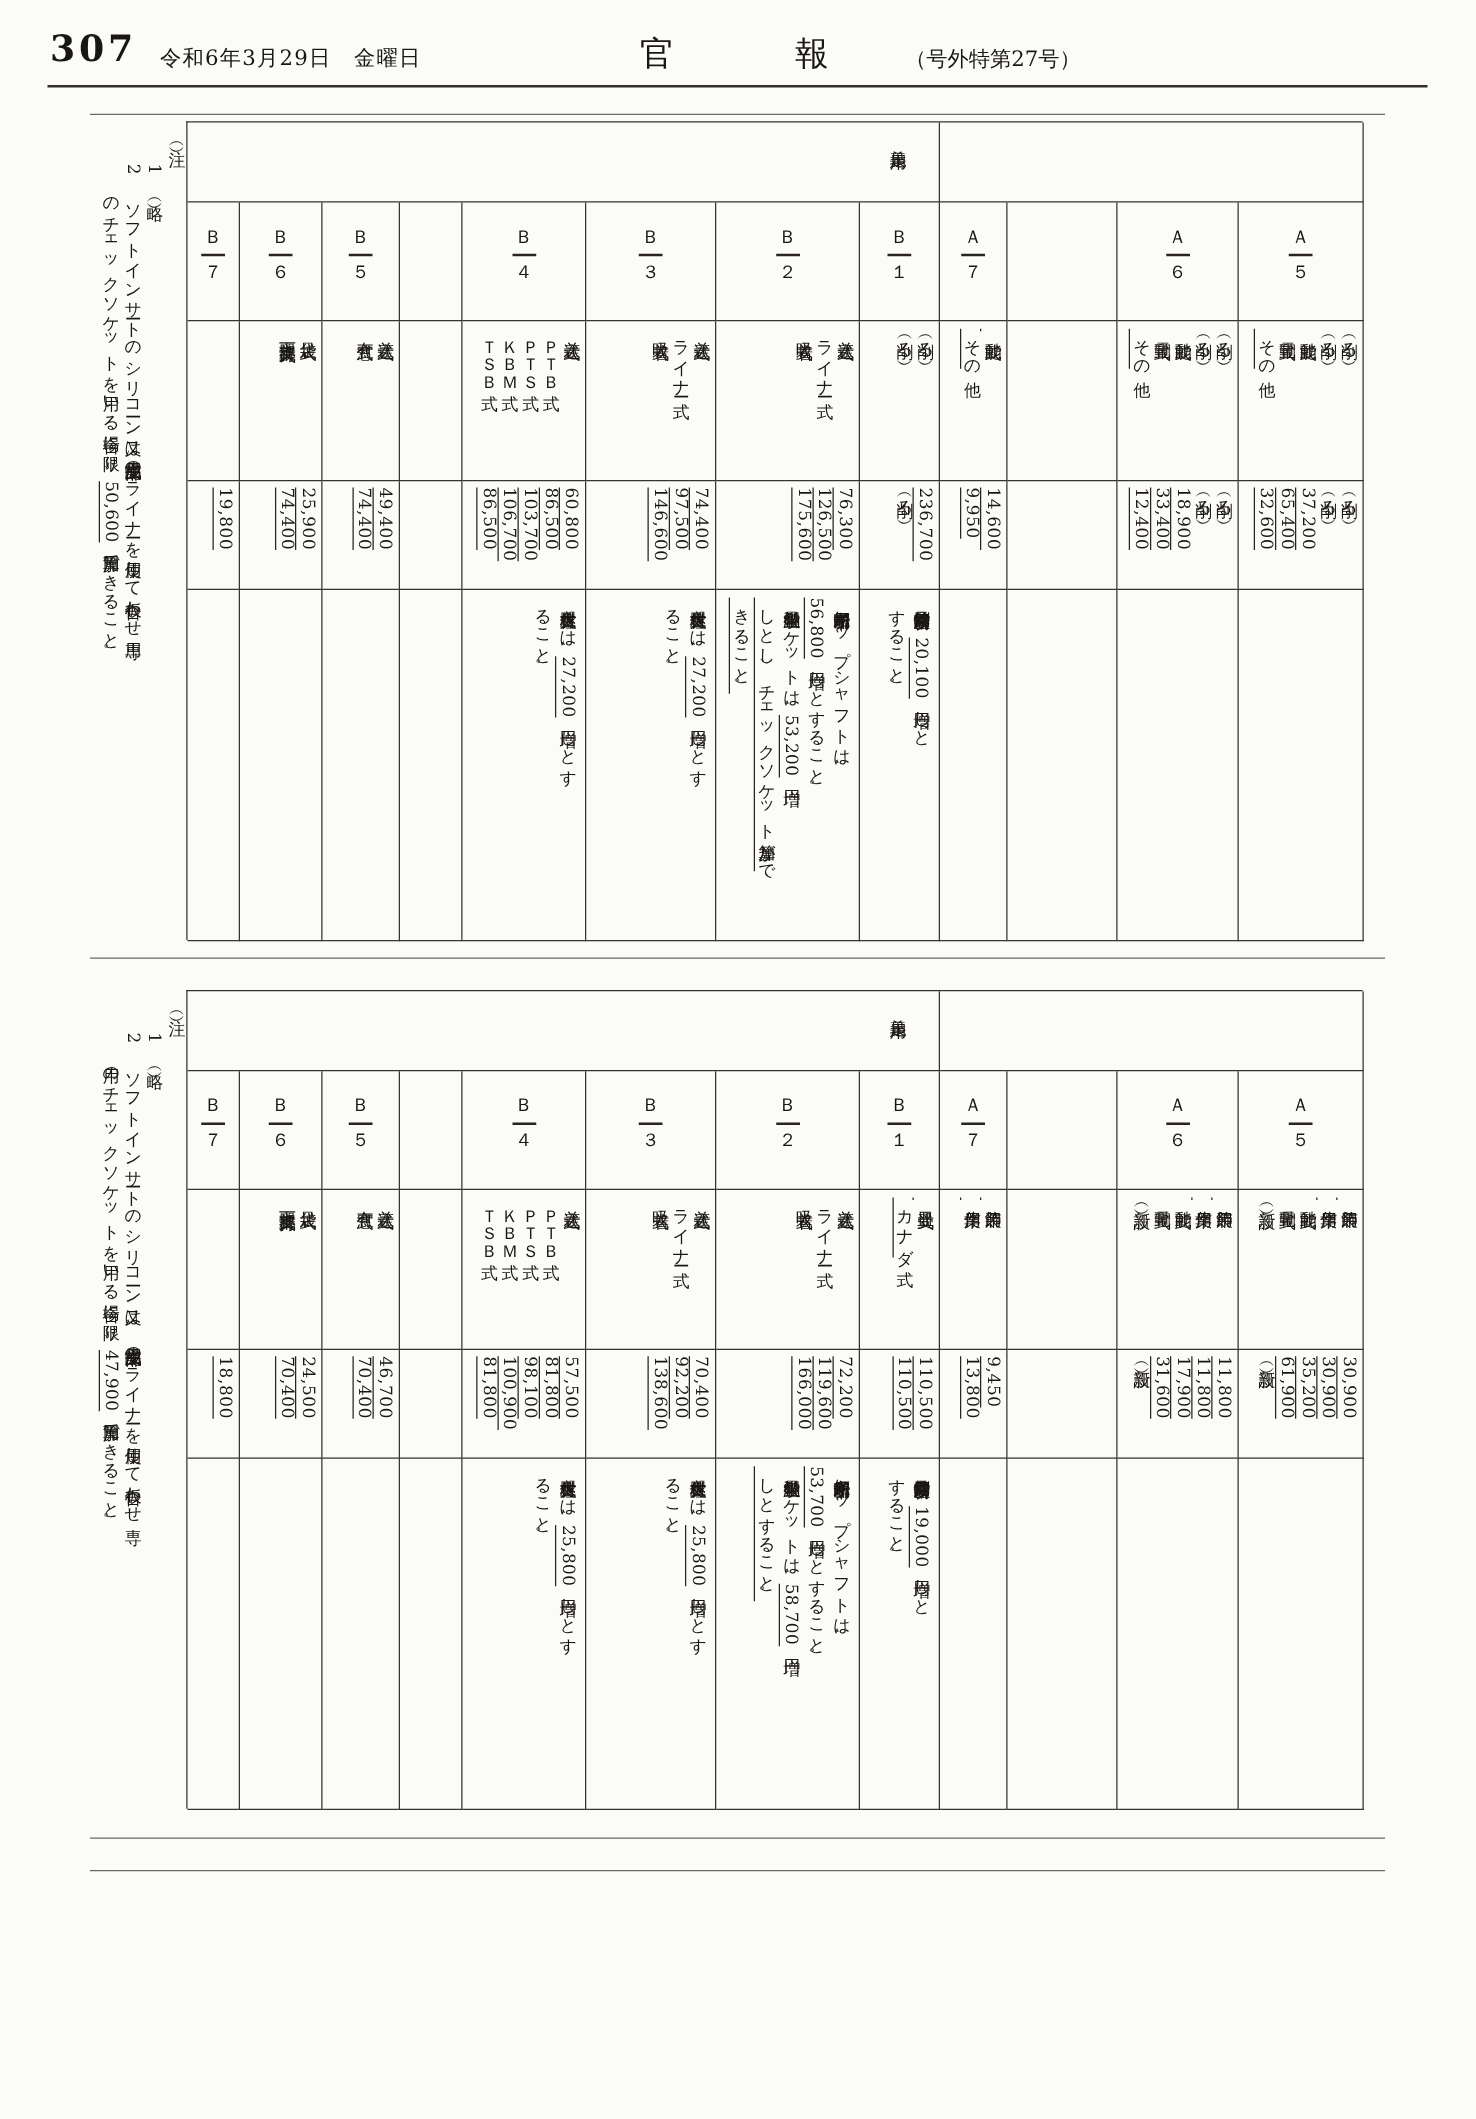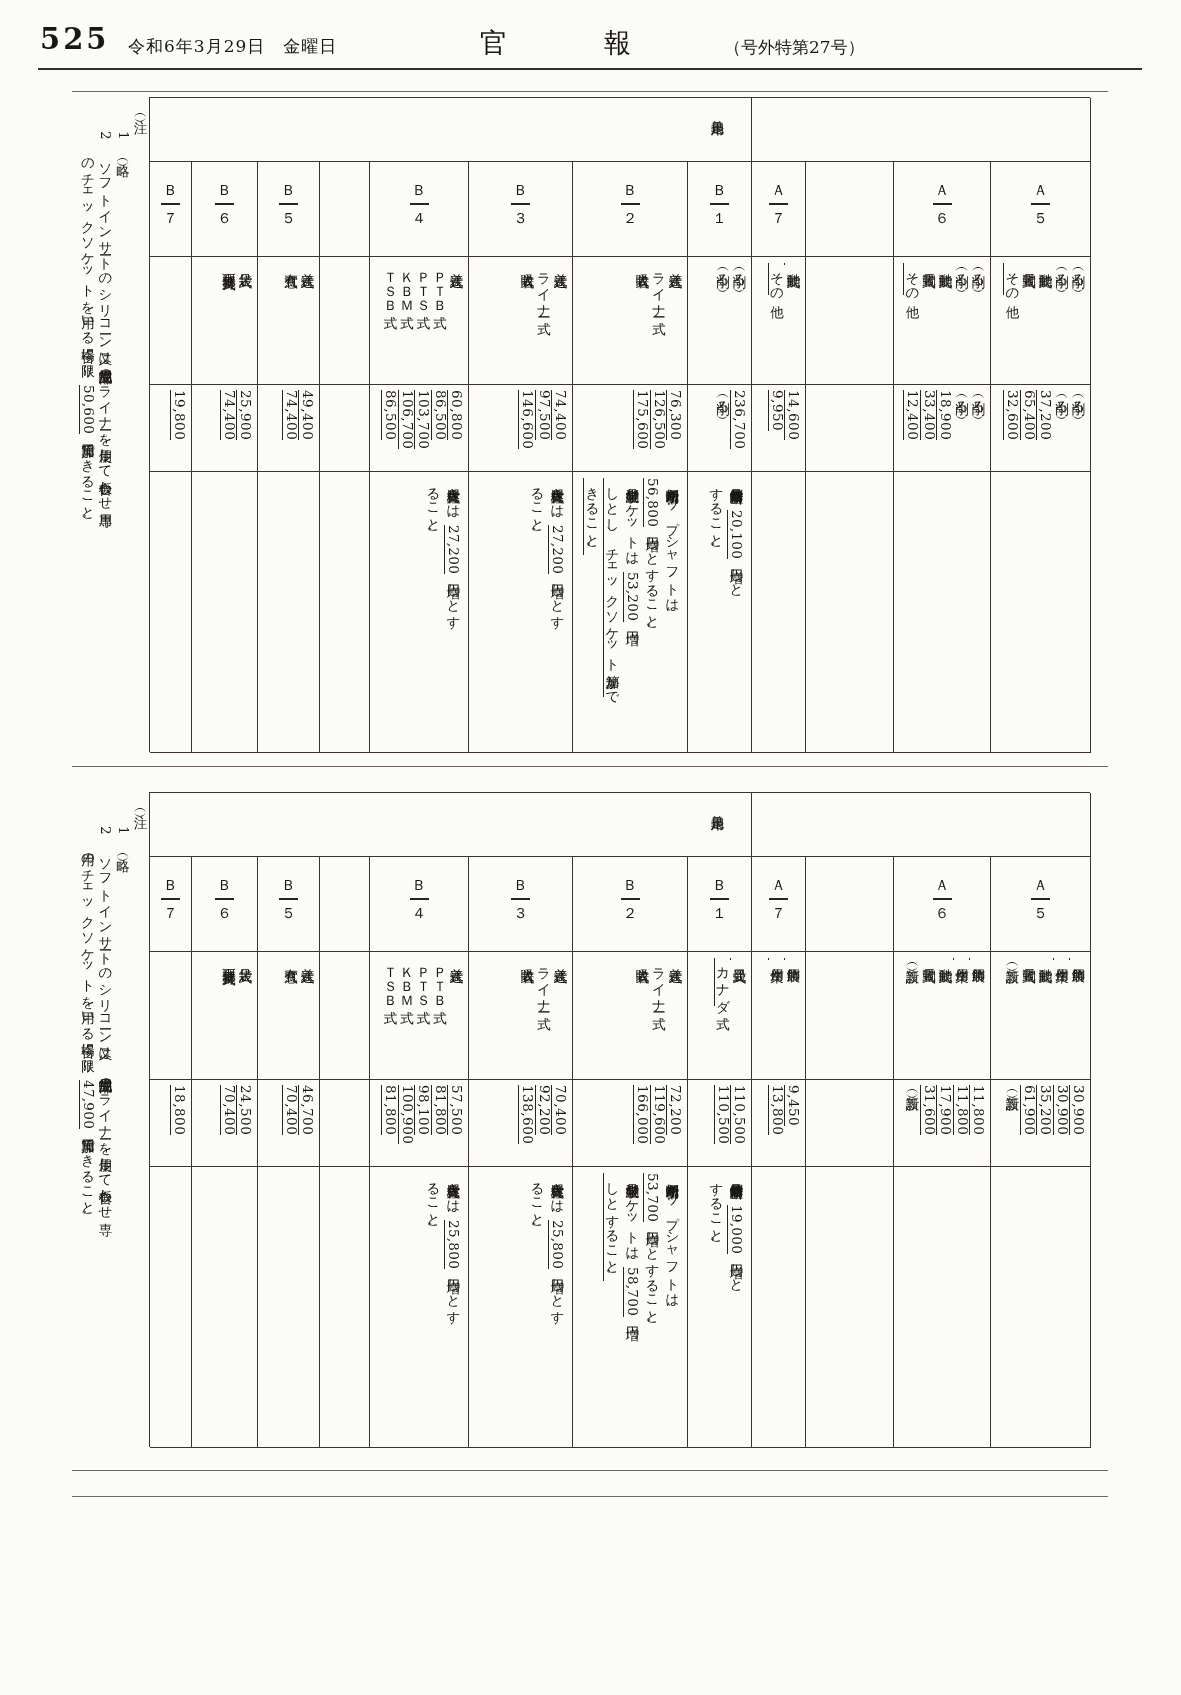--- a/index.html
+++ b/index.html
@@ -1,21 +1,21 @@
 <!DOCTYPE html>
 <html><head>
 <meta charset="utf-8">
 <style>
   *{margin:0;padding:0;box-sizing:border-box}
   html,body{width:1181px;height:1695px}
   body{position:relative;background:#fbfbf8;color:#1a1713;font-family:"DejaVu Serif","Liberation Serif",serif;overflow:hidden}
 
   .pnum{position:absolute;left:40px;top:22px;font-size:29px;letter-spacing:3px;font-weight:600}
   .pdate{position:absolute;left:128px;top:35px;font-size:17px;letter-spacing:1px}
-  .ptitle{position:absolute;left:480px;top:25px;font-size:27px;letter-spacing:4px}
+  .ptitle{position:absolute;left:512px;top:25px;font-size:27px;letter-spacing:4px}
   .pissue{position:absolute;left:724px;top:36px;font-size:17px}
 
   .rule{position:absolute;background:#332e28}
   .r-head{left:38px;top:68px;width:1104px;height:2px}
   .r-thin{height:1px;background:#6d6760}
   .r-a{left:72px;top:91px;width:1036px}
   .r-b{left:72px;top:766px;width:1036px}
   .r-c{left:72px;top:1470px;width:1036px}
   .r-d{left:72px;top:1496px;width:1036px}
 
@@ -40,21 +40,21 @@
   .ln{line-height:16.5px;letter-spacing:.5px}
   .rln{line-height:20px;letter-spacing:.3px}
   .u{border-left:1px solid #29241f;padding-left:1px}
   .bnotes{writing-mode:vertical-rl;text-orientation:mixed;width:84px;height:655px;padding-top:8px;font-size:13.5px}
   .nline{line-height:17.5px;letter-spacing:.3px}
 </style>
 </head>
 <body>
 
 <div>
-  <span class="pnum">525</span>
+  <span class="pnum">307</span>
   <span class="pdate">令和6年3月29日　金曜日</span>
   <span class="ptitle">官　　　報</span>
   <span class="pissue">（号外特第27号）</span>
 
   <div class="rule r-head"></div>
   <div class="rule r-thin r-a"></div>
   <div class="rule r-thin r-b"></div>
   <div class="rule r-thin r-c"></div>
   <div class="rule r-thin r-d"></div>
 

